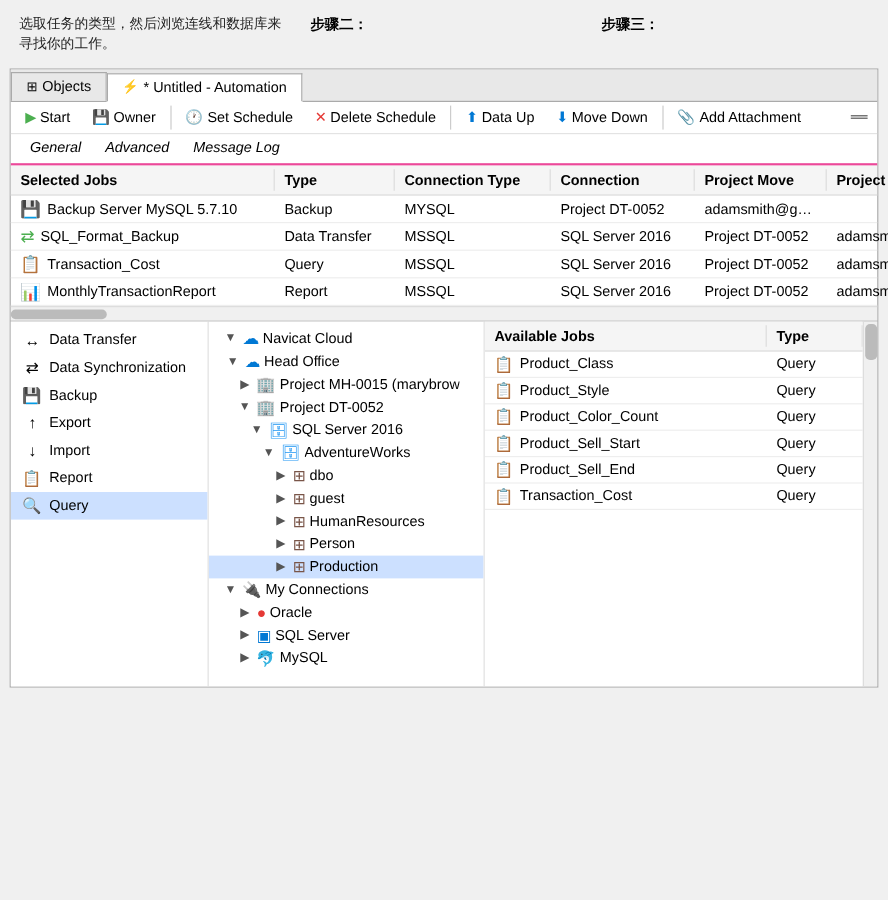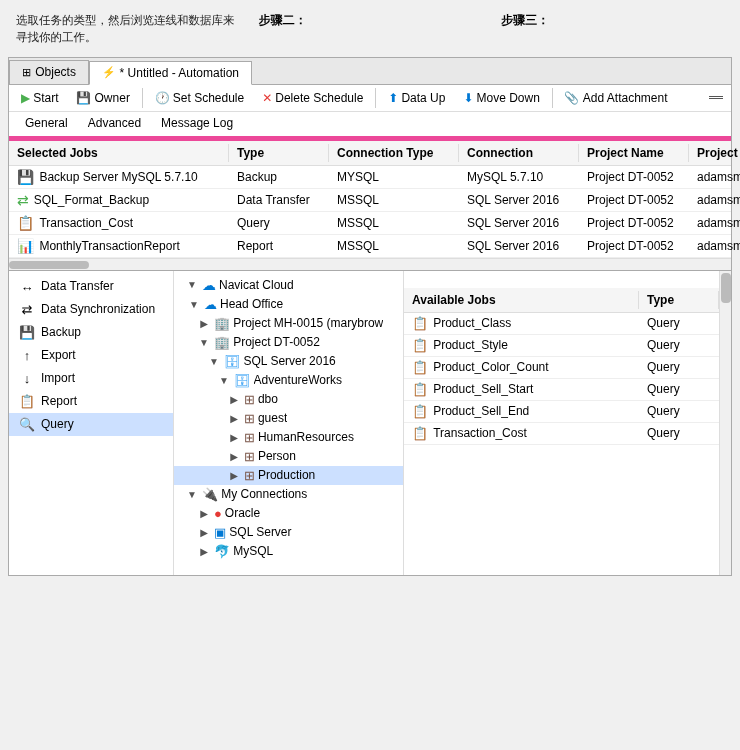--- a/index.html
+++ b/index.html
@@ -94,23 +94,24 @@
       flex-direction: column;
       gap: 1px;
       cursor: pointer;
       padding: 4px;
     }
     .toolbar-more span { display: block; width: 14px; height: 1px; background: #555; }
 
     
     .menu-tabs {
       display: flex;
-      border-bottom: 5px solid #ec4899;
+      border-bottom: 2px solid #ec4899;
       background: #fff;
       padding: 0 6px;
+      font-style: italic;
     }
     .menu-tab {
       padding: 4px 10px;
       font-size: 12px;
       cursor: pointer;
       border-bottom: 2px solid transparent;
     }
 
     
     .table-header {
@@ -213,21 +214,20 @@
     .tree-node.selected { background: #cce0ff; }
     .tree-indent { display: inline-block; }
     .tree-expand { width: 14px; text-align: center; font-size: 10px; color: #555; cursor: pointer; }
     .tree-label { font-size: 12px; overflow: hidden; text-overflow: ellipsis; }
 
     
     .jobs-panel {
       flex: 1;
       background: #fff;
       overflow-y: auto;
-      margin-top: 17px;
     }
     .jobs-header {
       display: grid;
       grid-template-columns: 1fr 80px;
       border-bottom: 1px solid #ddd;
       background: #f5f5f5;
       padding: 3px 0;
     }
     .jobs-header .jh {
       padding: 2px 8px;
@@ -341,32 +341,31 @@
     <div class="menu-tab">General</div>
     <div class="menu-tab">Advanced</div>
     <div class="menu-tab">Message Log</div>
   </div>
 
   <div class="table-header">
     <div class="th">Selected Jobs</div>
     <div class="th">Type</div>
     <div class="th">Connection Type</div>
     <div class="th">Connection</div>
-    <div class="th">Project Name</div>
+    <div class="th">Project Move</div>
     <div class="th">Project Owner N</div>
   </div>
   <div class="table-body" id="table-body">
   <div class="table-row">
     <div class="td td-name">
       <span style="color:#2196F3;font-size:14px;">💾</span>
       <span>Backup Server MySQL 5.7.10</span>
     </div>
     <div class="td">Backup</div>
     <div class="td">MYSQL</div>
-    <div class="td">MySQL 5.7.10</div>
     <div class="td">Project DT-0052</div>
     <div class="td">adamsmith@gma</div>
   </div>
       <div class="table-row">
     <div class="td td-name">
       <span style="color:#4CAF50;font-size:14px;">⇄</span>
       <span>SQL_Format_Backup</span>
     </div>
     <div class="td">Data Transfer</div>
     <div class="td">MSSQL</div>

